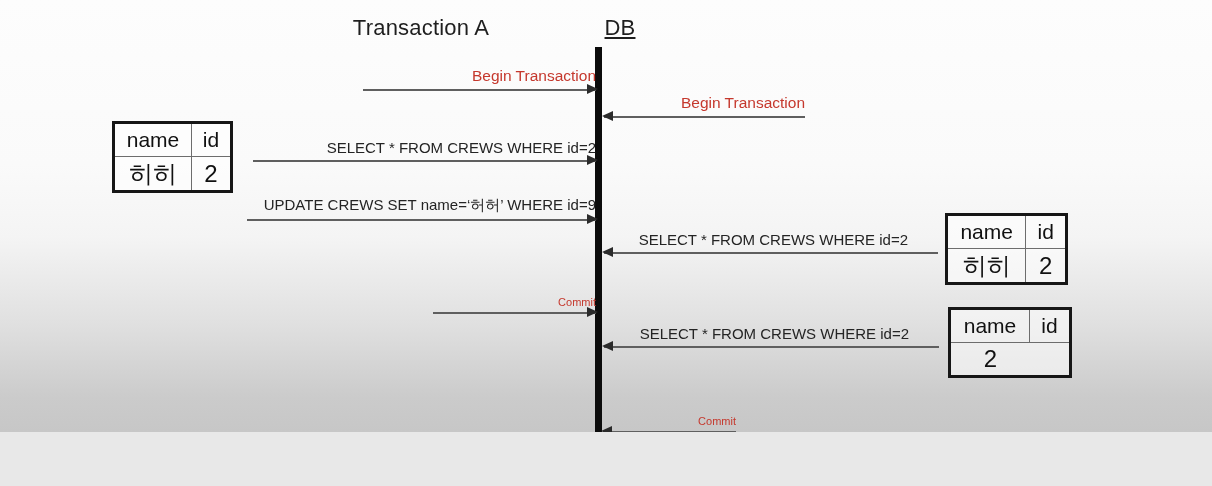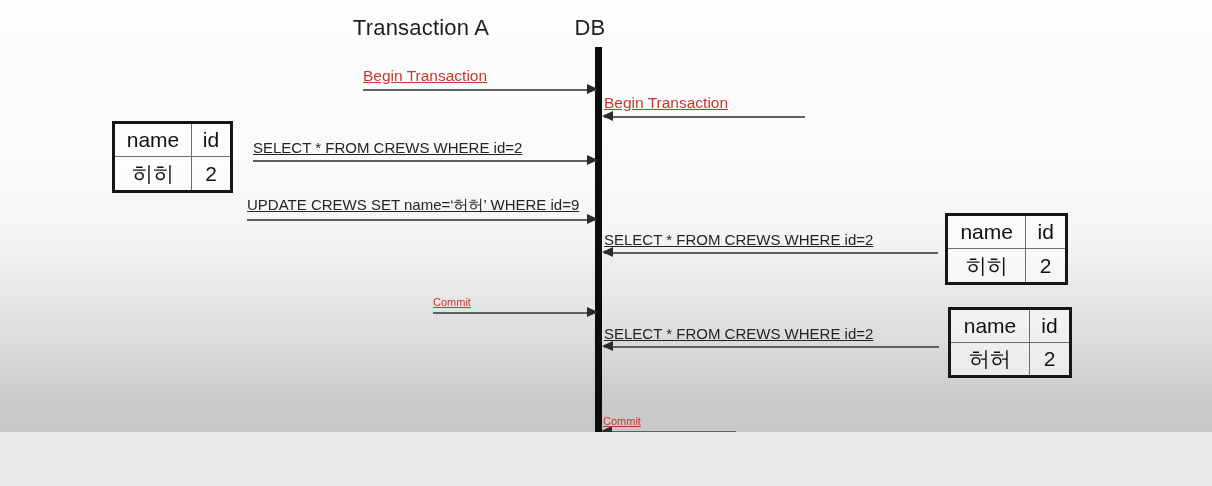--- a/index.html
+++ b/index.html
@@ -33,51 +33,51 @@
   }
   .arrow .head{
     position:absolute;top:-6px;width:0;height:0;
     border-top:5.5px solid transparent;
     border-bottom:5.5px solid transparent;
   }
   .arrow.right .head{right:-2px;border-left:11px solid #2b2b2b;}
   .arrow.left  .head{left:-2px;border-right:11px solid #2b2b2b;}
   .arrow .lbl{
     position:absolute;left:0;right:0;bottom:5px;
-    text-align:left;white-space:nowrap;
-    font-size:15px;color:#242424;text-decoration:underline;
+    text-align:right;white-space:nowrap;
+    font-size:15px;color:#242424;
   }
   .arrow .lbl.red{color:#c5382d;font-size:15.5px;}
   .arrow .lbl.commit{font-size:11px;}
   
   .rtable{
     position:absolute;
     display:grid;
     grid-template-columns:67% 33%;
     grid-template-rows:1fr 1fr;
     border:3px solid #161616;
     background:rgba(255,255,255,0.55);
     box-sizing:border-box;
   }
   .rtable .cell{
     display:flex;align-items:center;justify-content:center;
-    font-size:21px;color:#111;
+    font-size:24px;color:#111;
     box-sizing:border-box;
   }
   .rtable .cell.h{font-size:21px;}
   .rtable .cell.c0{border-right:1.5px solid #6d6d6d;}
   .rtable .cell.r0{border-bottom:1.5px solid #6d6d6d;}
 </style>
 </head>
 <body>
 
 <div class="stage">
 
   <div class="hdr" style="left:421px;">Transaction A</div>
-  <div class="hdr" style="left:590px;">DB</div>
+  <div class="hdr" style="left:620px;text-decoration:underline;">DB</div>
 
   <div class="lifeline"></div>
 
   <div class="arrow right" style="left:363px;top:90px;width:233px;">
     <span class="shaft"></span>
     <span class="head"></span>
     <span class="lbl red">Begin Transaction</span>
   </div>
 
   <div class="arrow left" style="left:604px;top:117px;width:201px;">
@@ -132,17 +132,16 @@
   <div class="rtable" style="left:945px;top:213px;width:123px;height:72px;">
     <div class="cell h c0 r0">name</div>
     <div class="cell h r0">id</div>
     <div class="cell c0">히히</div>
     <div class="cell">2</div>
   </div>
 
   <div class="rtable" style="left:948px;top:307px;width:124px;height:71px;">
     <div class="cell h c0 r0">name</div>
     <div class="cell h r0">id</div>
-    <div class="cell c0">허허</div>
     <div class="cell">2</div>
   </div>
 
 </div>
 
 </body></html>

